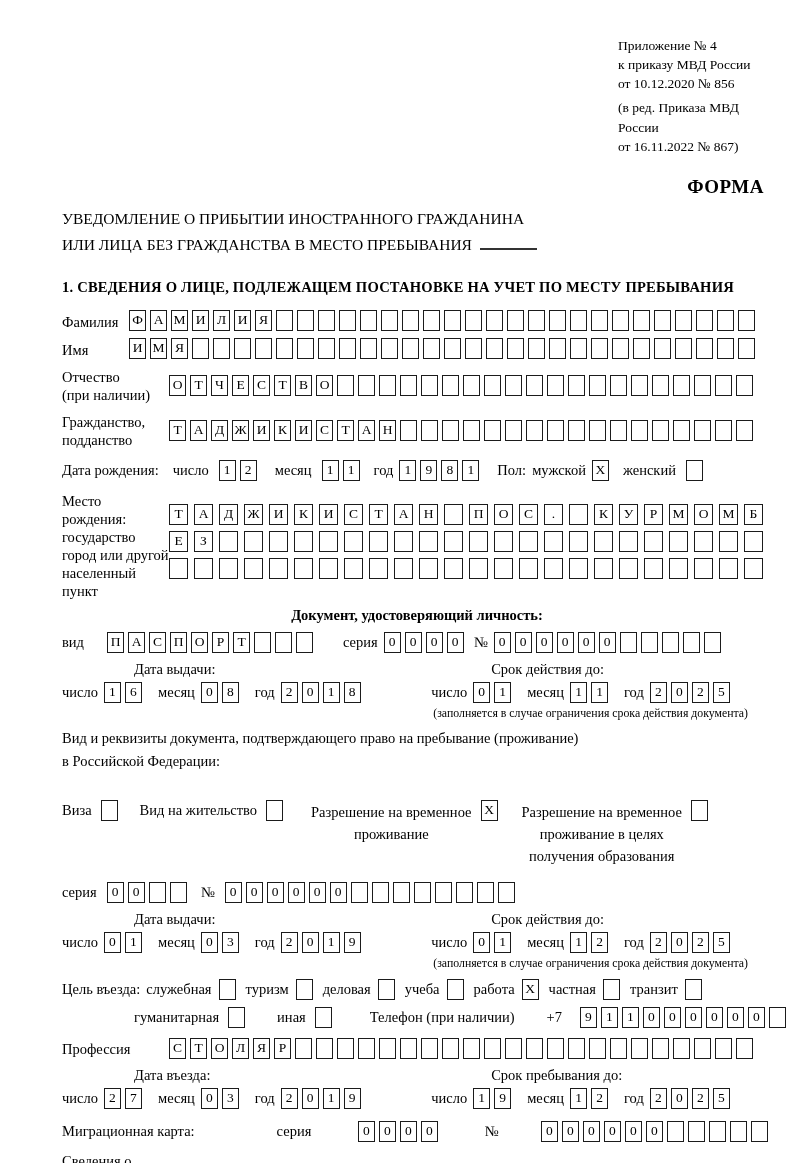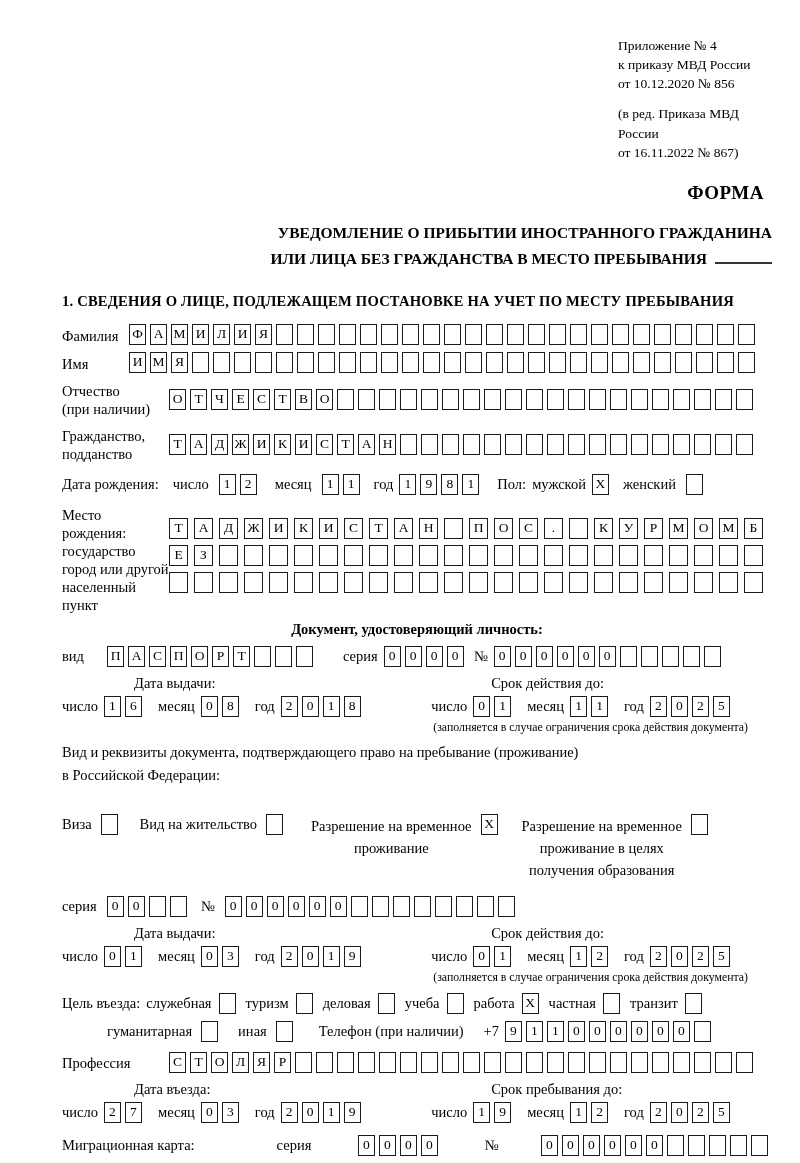--- a/index.html
+++ b/index.html
@@ -2,24 +2,24 @@
 <html lang="ru"><head>
 <meta charset="utf-8">
 <style>
   html,body{margin:0;padding:0;background:#ffffff;}
   body{width:800px;min-height:1163px;color:#000;font-family:"Liberation Serif",serif;font-size:14.5px;}
   .page{box-sizing:border-box;width:800px;min-height:1163px;padding:36px 28px 14px 62px;}
   .pre{white-space:pre-line;}
 
   
   .appendix{margin-left:556px;font-size:13.5px;line-height:1.42;}
-  .edition{margin-left:556px;font-size:13.5px;line-height:1.42;margin-top:11px;}
+  .edition{margin-left:556px;font-size:13.5px;line-height:1.42;margin-top:5px;}
   .forma{font-weight:bold;text-align:right;padding-right:8px;font-size:19px;letter-spacing:.5px;margin-top:20px;}
 
-  .title{font-weight:bold;text-align:right;font-size:15.5px;line-height:1.65;margin-top:16px;}
+  .title{font-weight:normal;text-align:left;font-size:15.5px;line-height:1.65;margin-top:8px;}
   .blank-line{display:inline-block;width:57px;border-bottom:2px solid #333;height:14px;margin-left:8px;}
   .sect{font-weight:bold;font-size:14.6px;margin-top:22px;margin-bottom:14px;letter-spacing:.2px;}
 
   
   .frow{display:flex;align-items:center;margin-bottom:7px;}
   .lbl{flex:0 0 auto;padding-top:2px;line-height:1.25;}
   .w67{width:67px;} .w107{width:107px;} .w85{width:85px;} .w45{width:45px;}
   .boxes{line-height:0;white-space:nowrap;}
   .stack .boxes{margin-bottom:6px;}
 
@@ -51,21 +51,21 @@
   .note-row{font-size:11.8px;text-align:right;padding-right:24px;margin-top:3px;margin-bottom:6px;}
 
   
   .optrow{display:flex;align-items:flex-start;margin-top:28px;margin-bottom:12px;}
   .opt{display:flex;align-items:flex-start;}
   .opt .olbl{padding-top:2px;}
   .opt .chk{margin-left:9px;}
   .opt-c{text-align:center;white-space:pre-line;line-height:1.5;}
   .sp1{width:22px;} .sp2{width:28px;} .sp3{width:24px;}
 
-  .indent86{margin-left:45px;}
+  .indent86{margin-left:72px;gap:12px;}
 </style>
 </head>
 <body>
 
 <div class="page">
 
   <div class="appendix pre">Приложение № 4
 к приказу МВД России
 от 10.12.2020 № 856</div>
   <div class="edition pre">(в ред. Приказа МВД России

